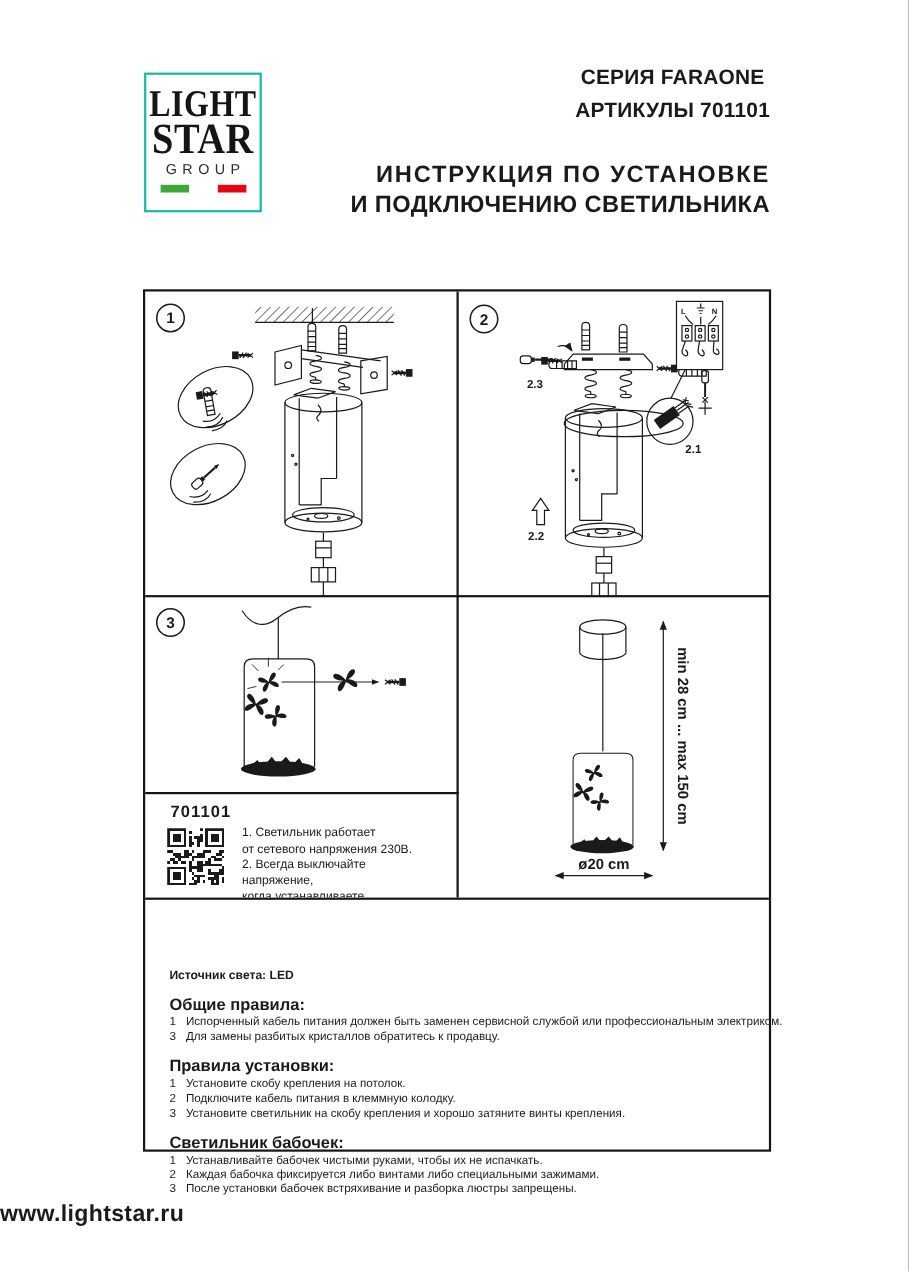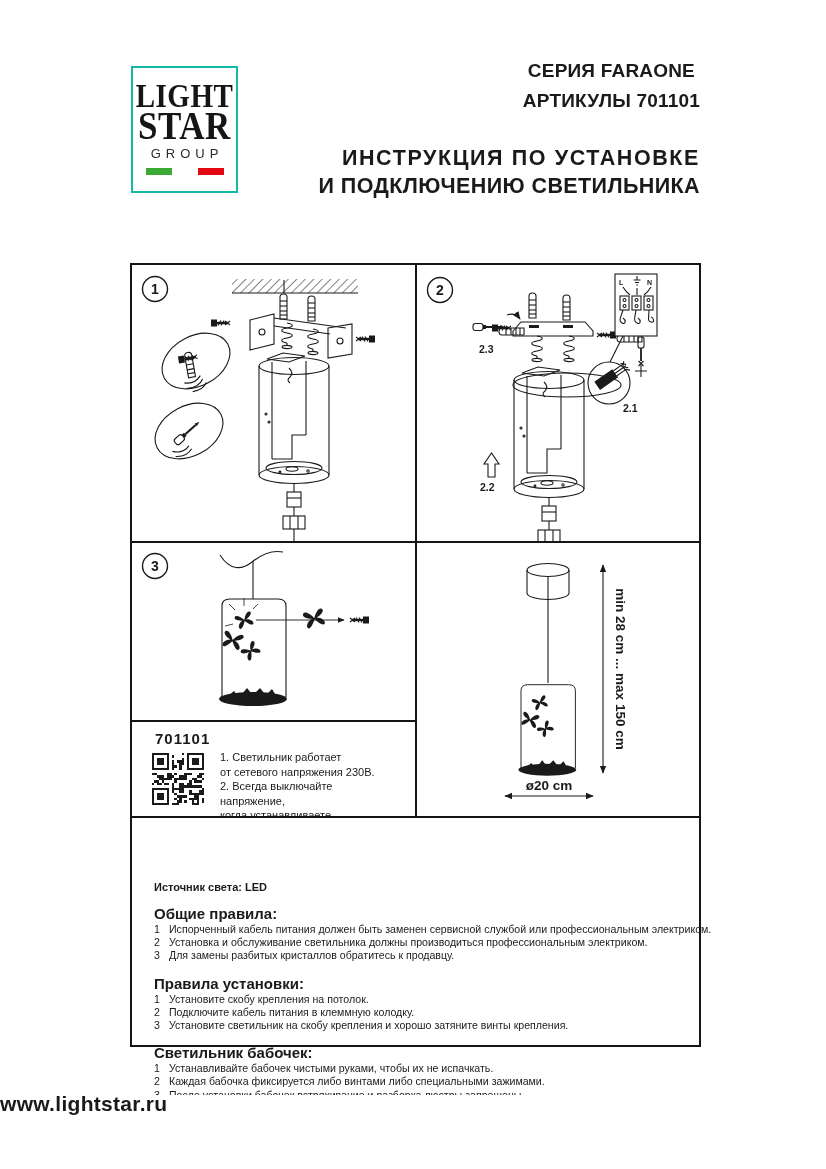--- a/index.html
+++ b/index.html
@@ -349,21 +349,20 @@
         </g>
       </svg>
     </div>
 
     <div class="panel ptext">
       <div class="lead">Источник света: LED</div>
 
       <div class="section">
         <div class="hd">Общие правила:</div>
         <div class="item"><span class="num">1</span><span>Испорченный кабель питания должен быть заменен сервисной службой или профессиональным электриком.</span></div>
-        <div class="item"><span class="num">2</span><span>Установка и обслуживание светильника должны производиться профессиональным электриком.</span></div>
         <div class="item"><span class="num">3</span><span>Для замены разбитых кристаллов обратитесь к продавцу.</span></div>
       </div>
 
       <div class="section">
         <div class="hd">Правила установки:</div>
         <div class="item"><span class="num">1</span><span>Установите скобу крепления на потолок.</span></div>
         <div class="item"><span class="num">2</span><span>Подключите кабель питания в клеммную колодку.</span></div>
         <div class="item"><span class="num">3</span><span>Установите светильник на скобу крепления и хорошо затяните винты крепления.</span></div>
       </div>
 

